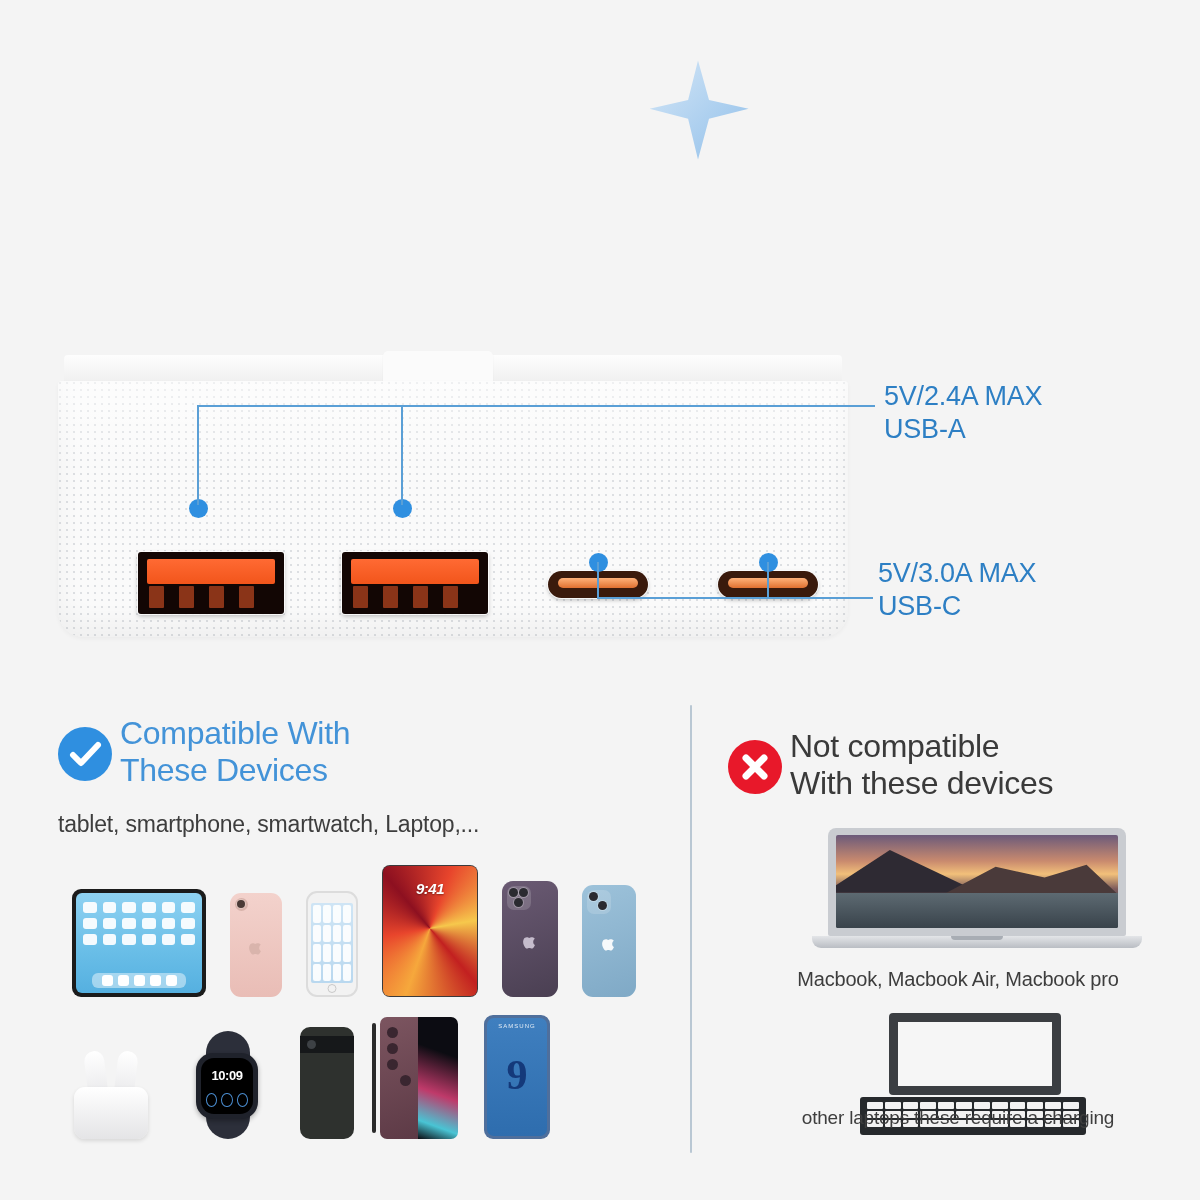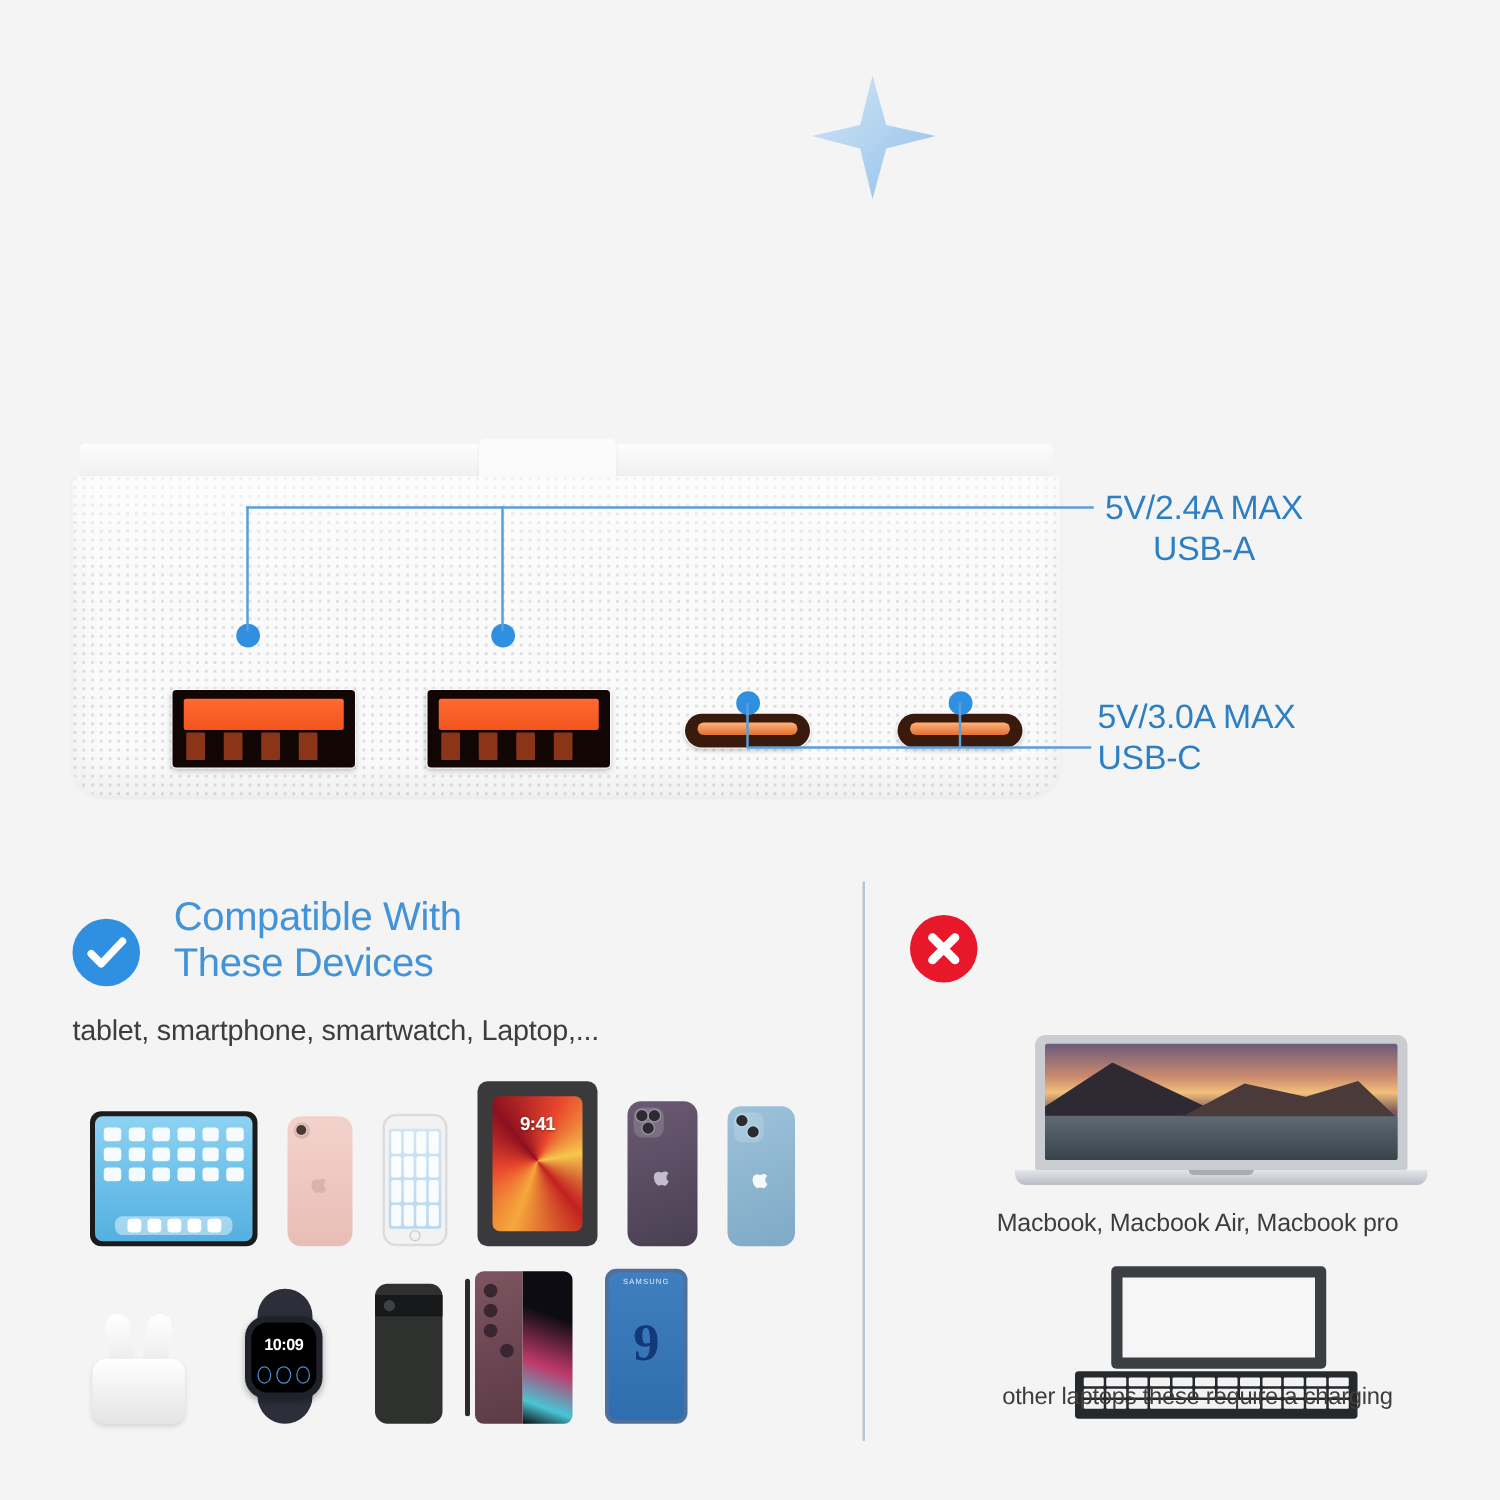--- a/index.html
+++ b/index.html
@@ -110,21 +110,21 @@
   }
 
   
   .divider {
     position:absolute; left:690px; top:705px; width:2px; height:448px;
     background:#b9c7d3; border-radius:1px;
   }
 
   
   .panel-left { position:absolute; left:58px; top:715px; width:610px; }
-  .head-row { display:flex; align-items:flex-end; gap:27px; }
+  .head-row { display:flex; align-items:center; gap:8px; }
   .badge { width:54px; height:54px; border-radius:50%; flex:0 0 54px; margin-top:4px; }
   .badge.ok { background:#2f8fe0; }
   .badge.no { background:#e8182a; }
   .head-text-blue {
     font-size:32px; line-height:1.16; color:#4393d8; font-weight:500; letter-spacing:-0.3px;
   }
   .head-text-dark {
     font-size:32px; line-height:1.16; color:#3a3a3a; font-weight:400; letter-spacing:-0.3px;
   }
   .devices-line {
@@ -164,21 +164,21 @@
     background:linear-gradient(180deg,#cfe5f5,#b9d8ef);
     display:grid; grid-template-columns:repeat(4,1fr); gap:2px; padding:2px;
   }
   .ph-white .scr2 span { border-radius:2px; background:#fff; opacity:.9; }
   .ph-white .home {
     position:absolute; bottom:2px; left:50%; transform:translateX(-50%);
     width:9px; height:9px; border-radius:50%; border:1px solid #c8c8c8;
   }
   .ipadpro {
     width:96px; height:132px; border-radius:8px; position:relative;
-    background:#3a3a3c; padding:12px;
+    background:#3a3a3c; padding:1px;font-style:italic;
   }
   .ipadpro .art {
     width:100%; height:100%; border-radius:6px;
     background:
       conic-gradient(from 200deg at 50% 48%,
         #f6a83c, #e8452c, #8d1020, #e8452c, #f6c84c, #c22020, #f6a83c);
     position:relative; overflow:hidden;
   }
   .ipadpro .time {
     position:absolute; left:0; right:0; top:14px; text-align:center;
@@ -382,21 +382,21 @@
   <div class="lead v" style="left:197px; top:75px; height:100px;"></div>
   <div class="lead v" style="left:401px; top:75px; height:100px;"></div>
   <div class="lead h" style="left:197px; top:75px; width:678px;"></div>
 
   <div class="dot" style="left:589px; top:223px;"></div>
   <div class="dot" style="left:759px; top:223px;"></div>
   <div class="lead v" style="left:597px; top:232px; height:36px;"></div>
   <div class="lead v" style="left:767px; top:232px; height:36px;"></div>
   <div class="lead h" style="left:597px; top:267px; width:276px;"></div>
 
-  <div class="callout" style="left:884px; top:60px;text-align:center;">
+  <div class="callout" style="left:884px; top:50px;">
     <div>5V/2.4A MAX</div>
     <div>USB-A</div>
   </div>
   <div class="callout" style="left:878px; top:227px;">
     <div>5V/3.0A MAX</div>
     <div>USB-C</div>
   </div>
 </div>
 
 <div class="divider"></div>
@@ -554,20 +554,24 @@
   </div>
 </div>
 
 <div class="panel-right">
   <div class="head-row">
     <div class="badge no">
       <svg viewBox="0 0 54 54" width="54" height="54">
         <path d="M18 18 L36 36 M36 18 L18 36" fill="none" stroke="#fff" stroke-width="7" stroke-linecap="round"></path>
       </svg>
     </div>
+    <div class="head-text-dark">
+      <div>Not compatible</div>
+      <div>With these devices</div>
+    </div>
   </div>
 
   <div class="mac">
     <div class="lid">
       <div class="screen">
         <div class="mtn"></div>
         <div class="mtn2"></div>
         <div class="water"></div>
       </div>
     </div>

